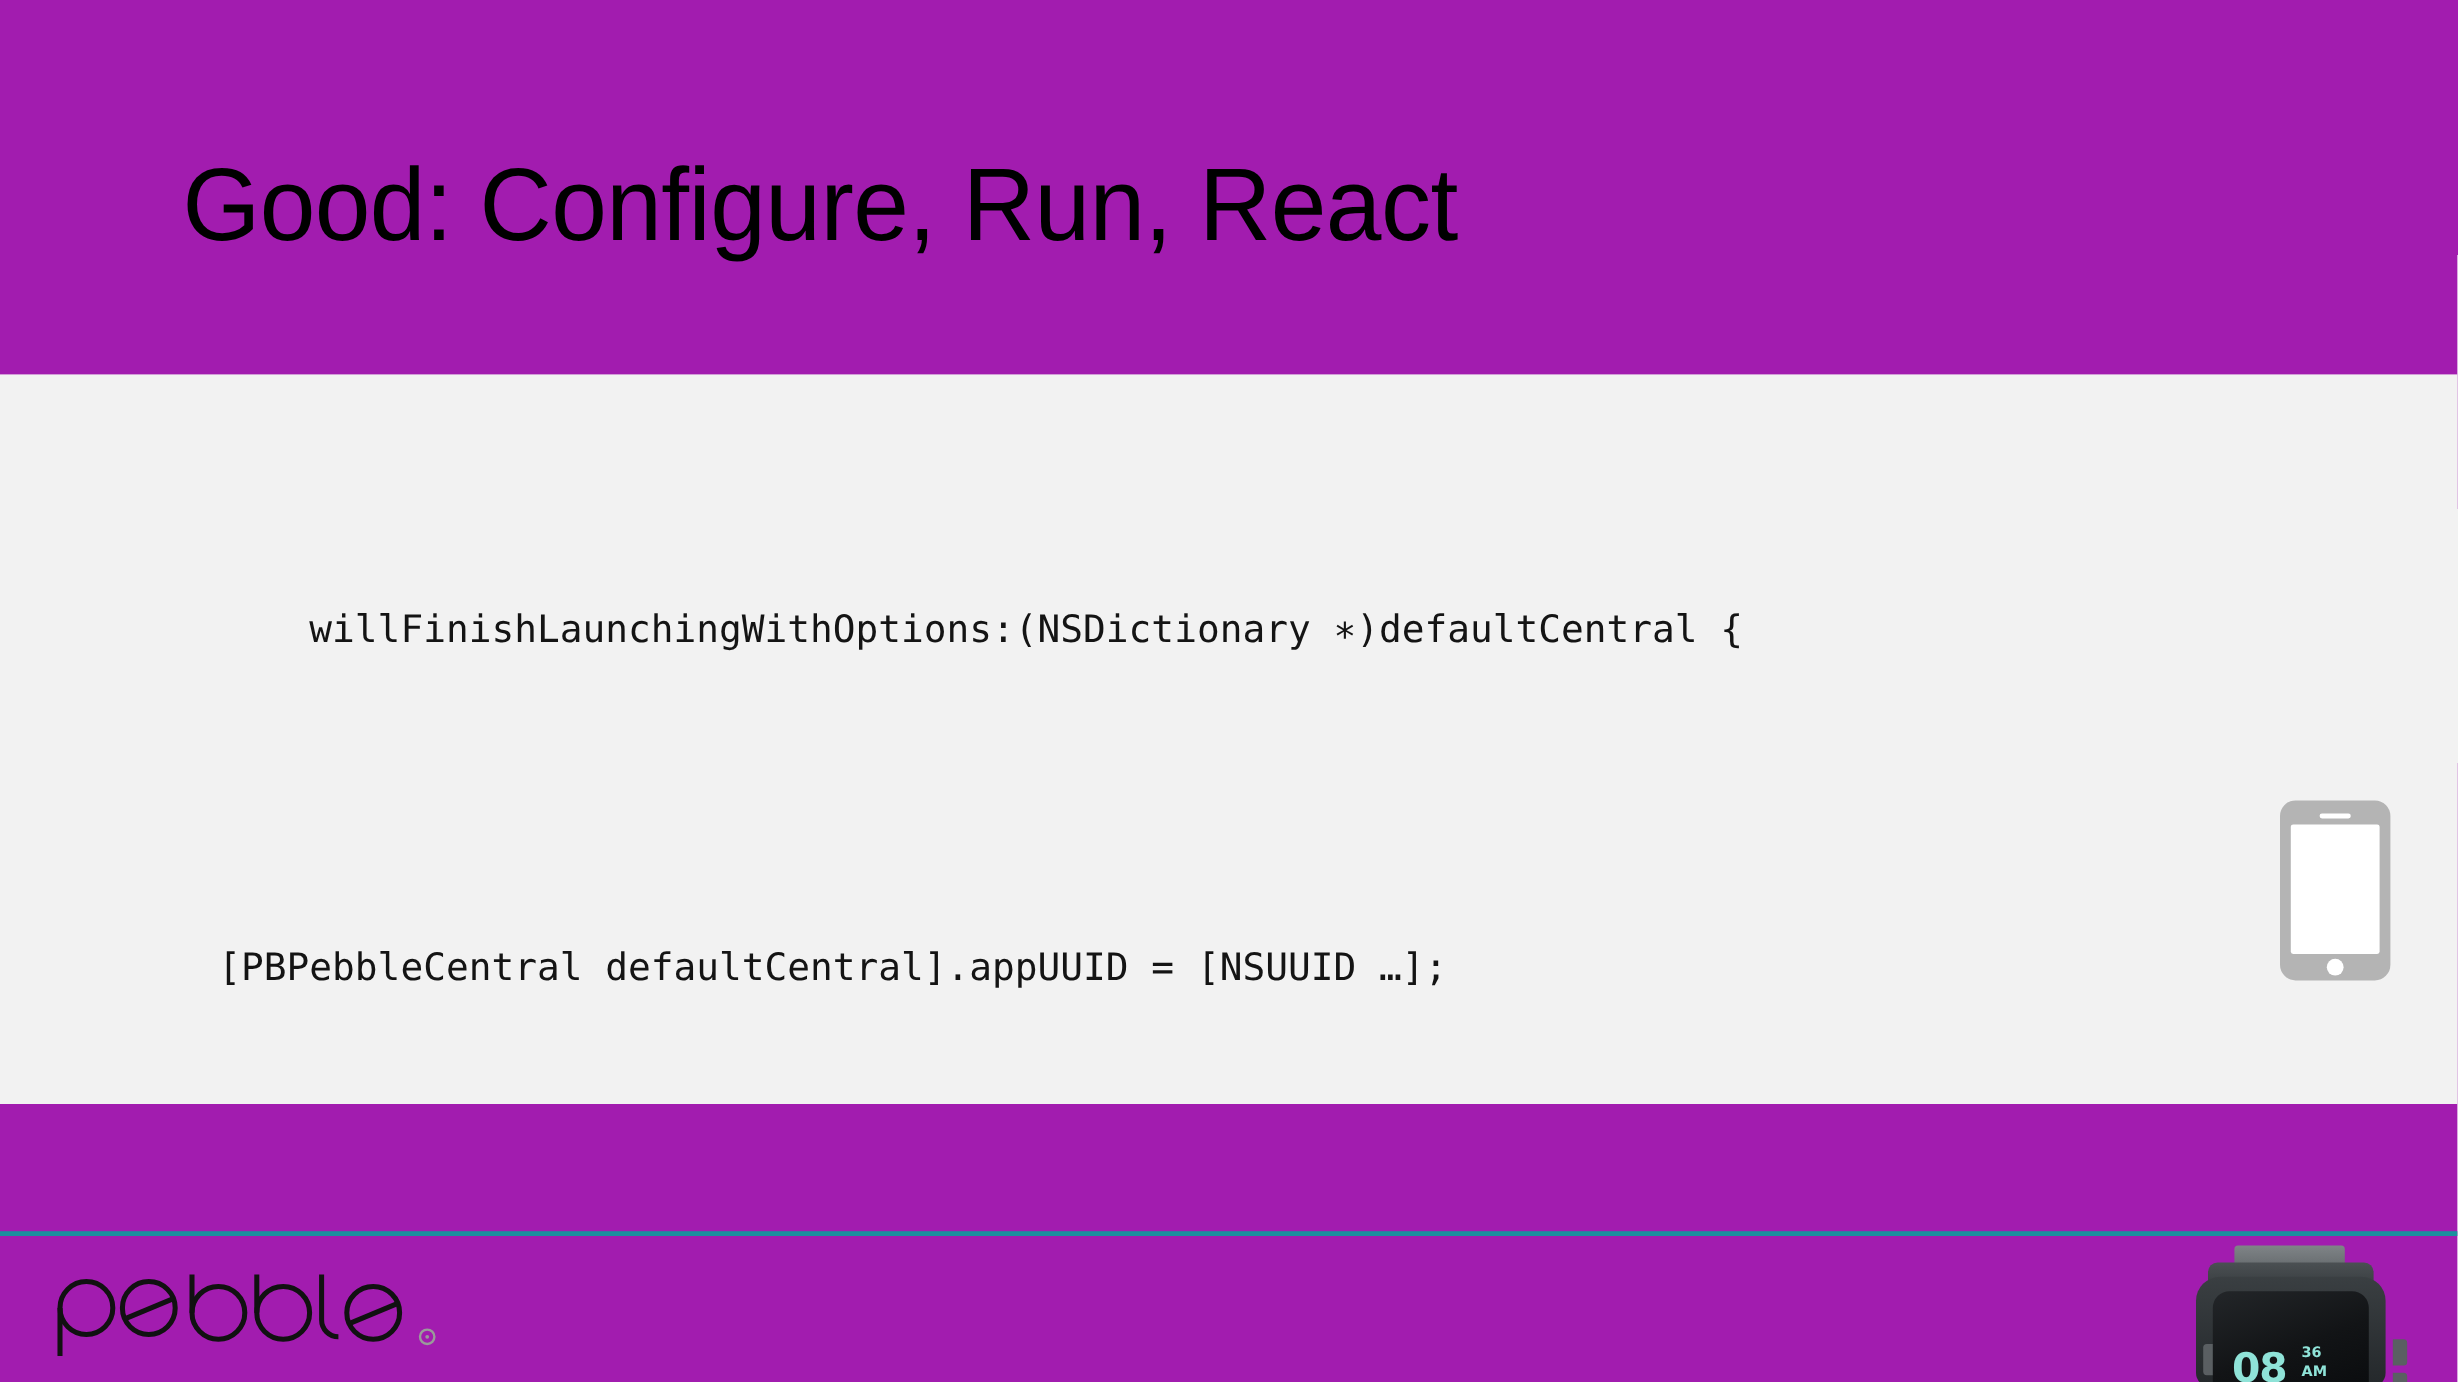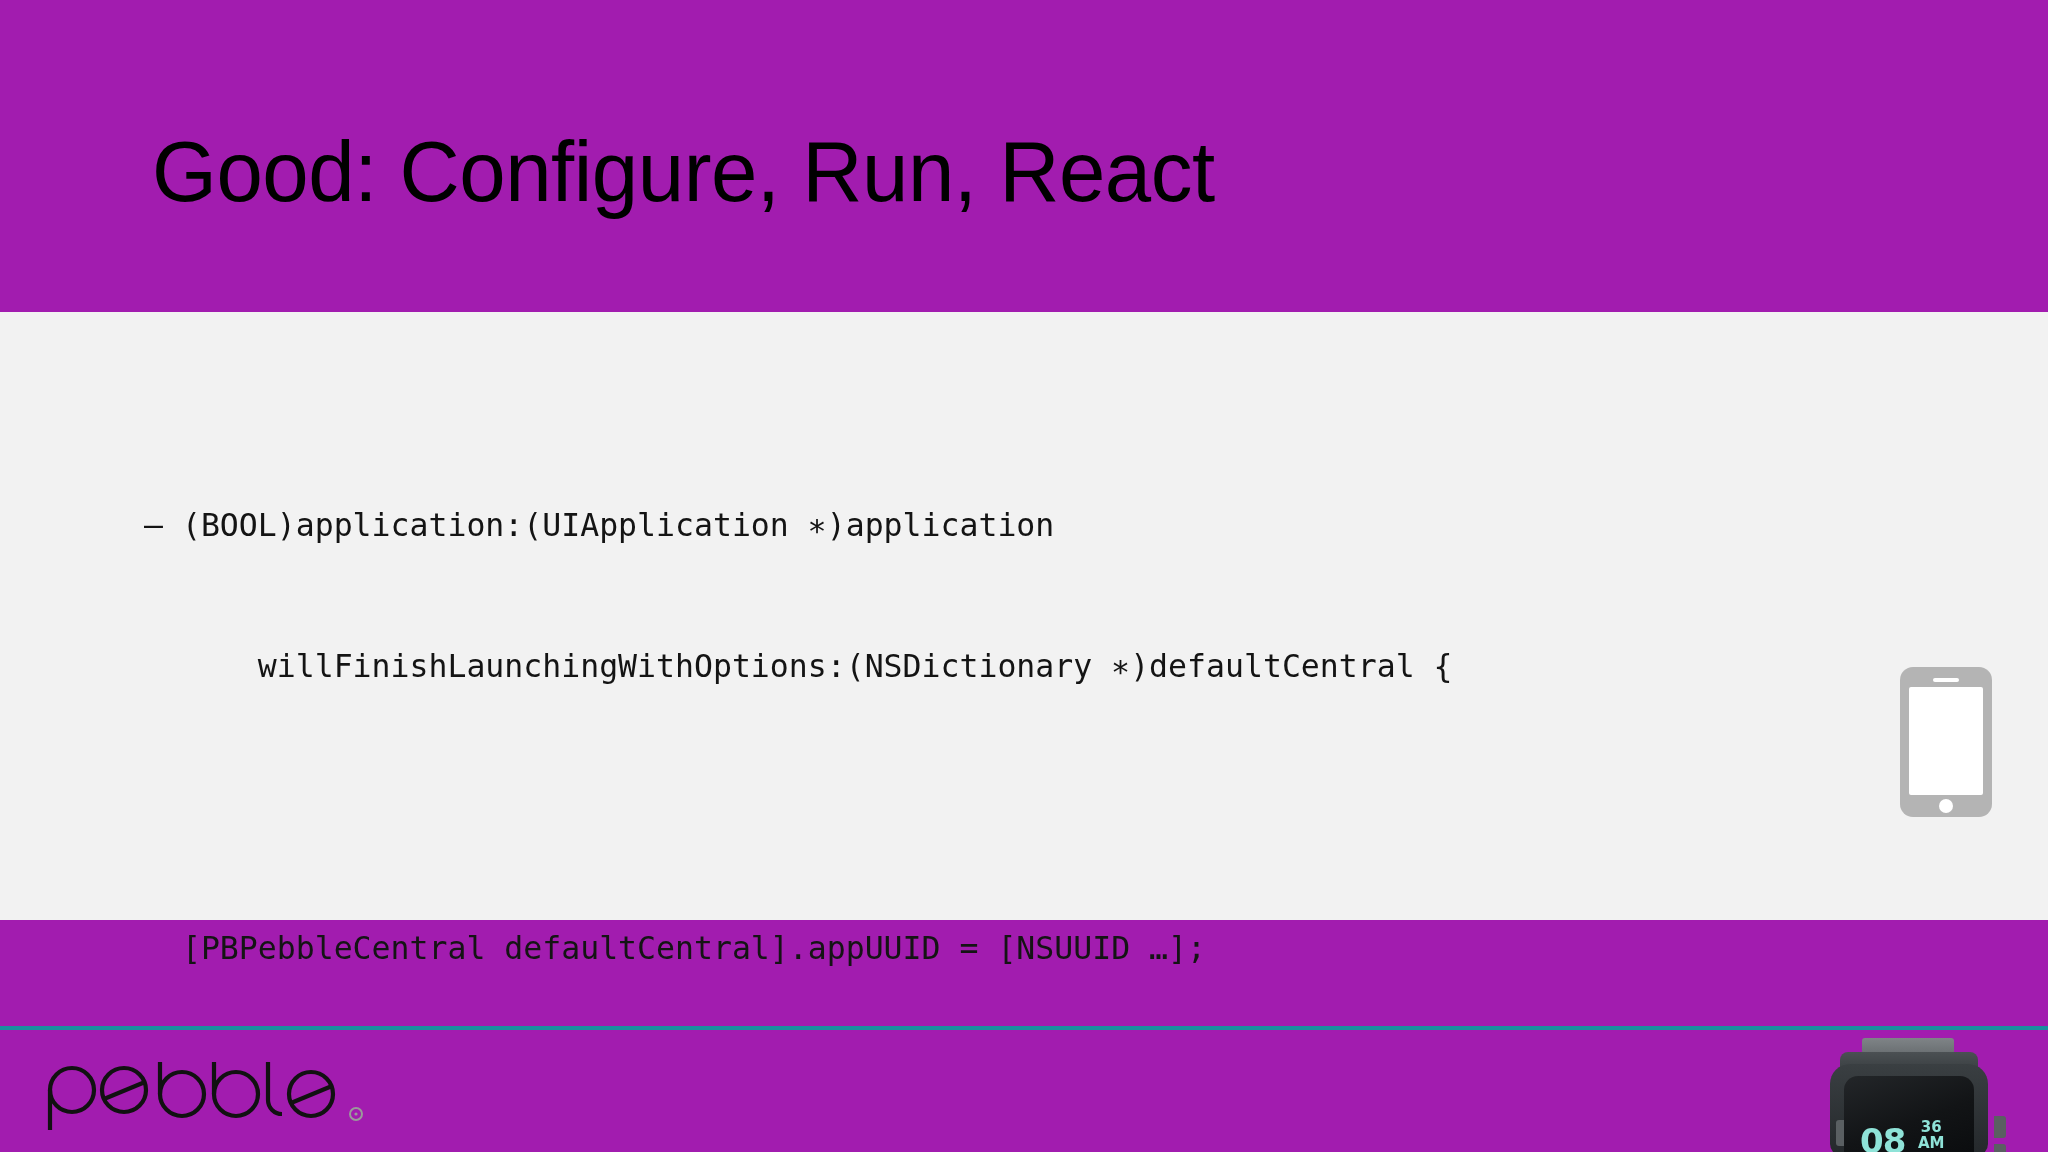--- a/index.html
+++ b/index.html
@@ -205,38 +205,37 @@
     line-height: 34px;
     letter-spacing: -1px;
   }
   .watch .min-ampm {
     position: absolute;
     left: 100px;
     top: 82px;
     color: #8fe3d8;
     font-family: "DejaVu Sans", sans-serif;
     font-weight: bold;
-    font-size: 15px;
+    font-size: 12px;
     line-height: 15px;
-    text-align: center;
+    text-align: left;
   }
   .watch .min-ampm .mm { display: block; }
   .watch .min-ampm .ap { display: block; margin-top: 1px; }
 </style>
 </head>
 <body>
 
 <div class="slide">
 
   <div class="title">Good: Configure, Run, React</div>
 
   <div class="code-band">
 
     <div class="code-block">
-      <div class="code-line">– (BOOL)application:(UIApplication ∗)application</div>
       <div class="code-line">      willFinishLaunchingWithOptions:(NSDictionary ∗)defaultCentral {</div>
       <div class="code-line blank"></div>
       <div class="code-line">  [PBPebbleCentral defaultCentral].appUUID = [NSUUID …];</div>
       
       
       
       
       
     </div>
 

